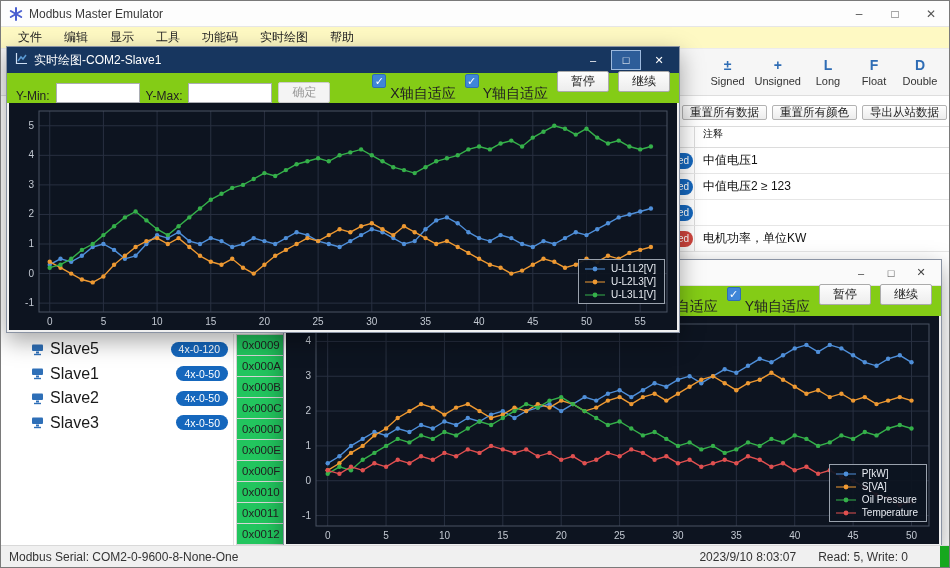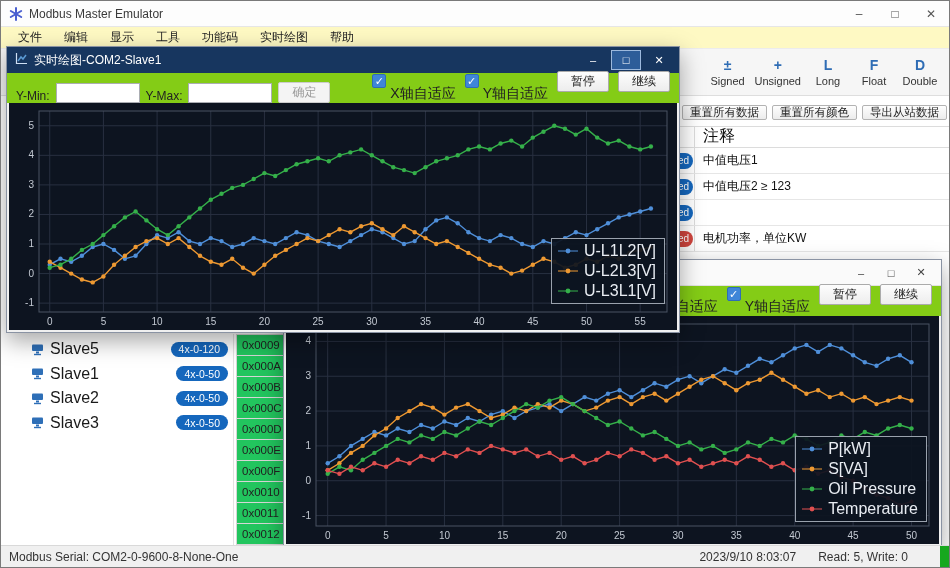--- a/index.html
+++ b/index.html
@@ -45,22 +45,22 @@
   .addr-cell { flex:1; border:1px solid #d6d6d6; border-top:none; font-size:11.5px; color:#222;
                display:flex; align-items:center; padding-left:5px; background:#22c55e; }
   .addr-cell:first-child { border-top:1px solid #d6d6d6; }
 
   
   .right-panel { position:absolute; left:664px; top:1px; width:286px; height:162px; background:#fff; }
   .rp-buttons { display:flex; gap:5px; padding:8px 4px 6px 0; justify-content:flex-end; }
   .rp-btn { font-size:11.5px; color:#222; background:linear-gradient(#fefefe,#ececec);
             border:1px solid #b3b3b3; border-radius:2px; height:15px; padding:0 7px;
             display:flex; align-items:center; }
-  .rt-header { height:22px; display:flex; align-items:flex-end; border-top:1px solid #dcdcdc;
-               border-bottom:1px solid #dcdcdc; font-size:16px; color:#111; }
+  .rt-header { height:22px; display:flex; align-items:flex-start; border-top:1px solid #dcdcdc;
+               border-bottom:1px solid #dcdcdc; font-size:10px; color:#111; }
   .rt-row { height:26px; display:flex; align-items:center; border-bottom:1px solid #e6e6e6;
             font-size:12px; color:#111; }
   .rt-col1 { width:30px; align-self:stretch; display:flex; align-items:center;
              border-right:1px solid #dcdcdc; }
   .rt-col2 { flex:1; padding-left:8px; white-space:nowrap; overflow:hidden; }
   .pill { height:16px; width:28px; display:flex; align-items:center; justify-content:flex-end;
           color:#fff; font-size:10px; padding-right:4px; border-radius:0 8px 8px 0; }
 
   
   .plot-window { position:absolute; background:#f0f0f0; border:1px solid #8a93a3;
@@ -94,21 +94,21 @@
 
   .pw-chart { position:absolute; left:2px; right:2px; top:56px; bottom:2px; background:#0d1420; overflow:hidden; }
   svg text { font-family:"Liberation Sans","DejaVu Sans",sans-serif; }
 
   .chart-legend { position:absolute; right:12px; background:rgba(13,20,32,.93);
                   border:1px solid #9aa2ad; padding:3px 8px 3px 6px;
                   display:flex; flex-direction:column; gap:2px; }
   #chart1 .chart-legend { bottom:26px; }
   #chart2 .chart-legend { bottom:22px; }
   .legend-row { display:flex; align-items:center; gap:6px; }
-  .legend-label { font-size:16px; color:#e8ecf2; white-space:nowrap; }
+  .legend-label { font-size:10px; color:#e8ecf2; white-space:nowrap; }
 
   
   .statusbar { position:absolute; left:0; right:0; bottom:0; height:22px; background:#f0f0f0;
                border-top:1px solid #d9d9d9; display:flex; align-items:center; font-size:12px;
                color:#333; z-index:40; }
   .sb-left { padding-left:8px; }
   .sb-right { margin-left:auto; display:flex; align-items:center; gap:22px; }
   .sb-grip { width:9px; height:21px; margin-left:10px; }
 </style>
 </head>

